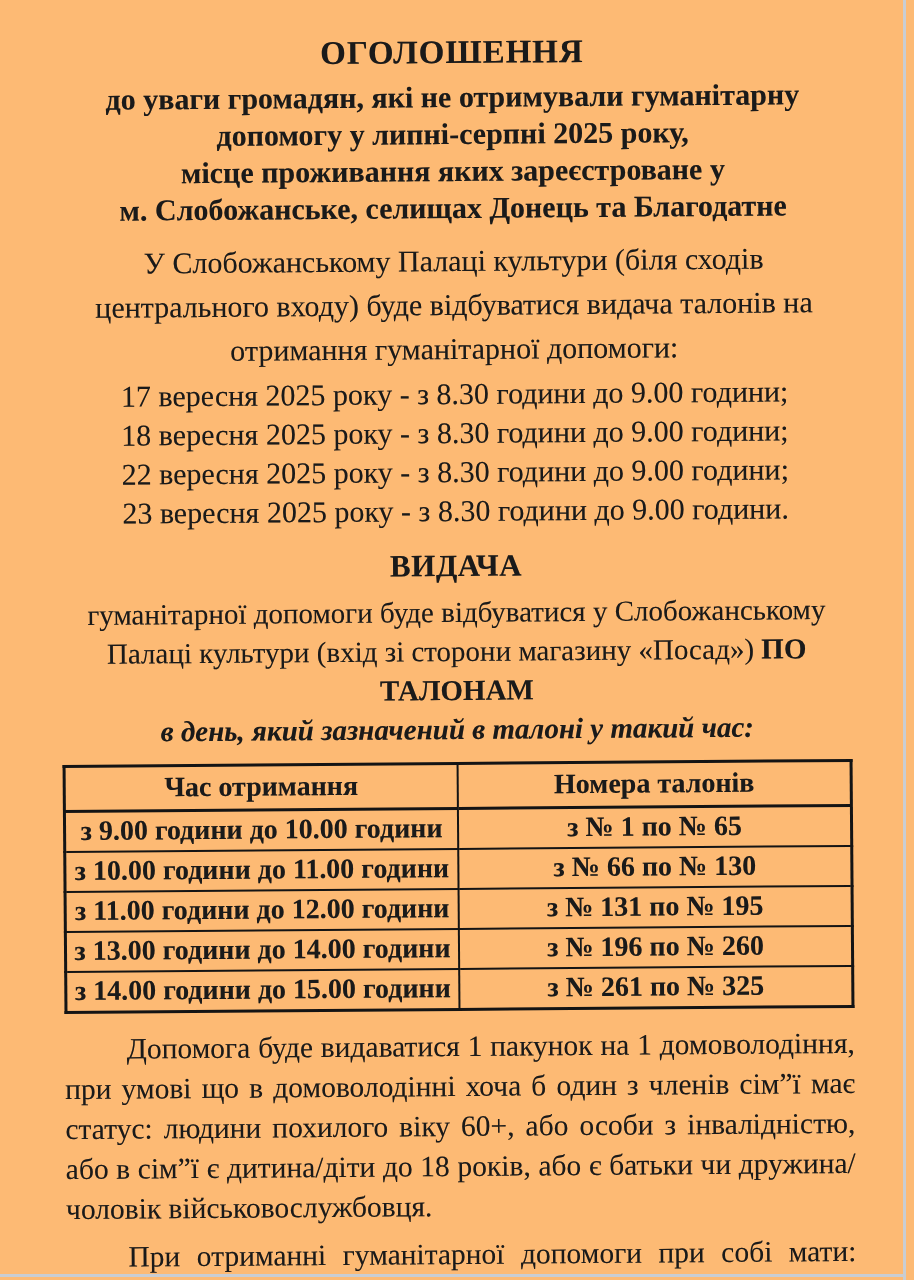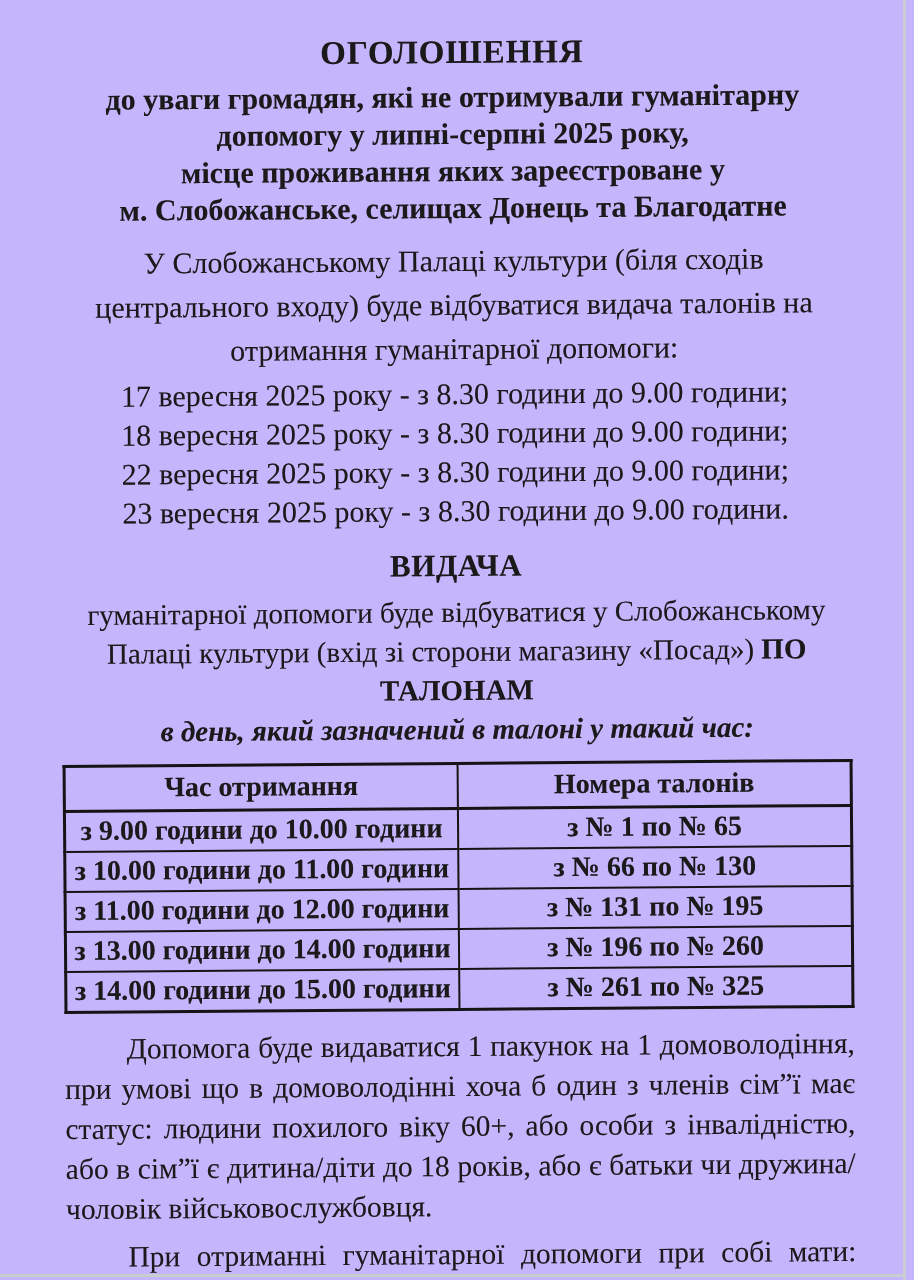--- a/index.html
+++ b/index.html
@@ -4,21 +4,21 @@
 <style>
   html, body {
     margin: 0;
     padding: 0;
     background: #ffffff;
   }
   .photo {
     position: relative;
     width: 914px;
     height: 1280px;
-    background: #c4b5fd;
+    background: #fdba74;
     overflow: hidden;
     font-family: "Liberation Serif", "DejaVu Serif", serif;
     color: #1a1a1a;
   }
   .sheet {
     position: absolute;
     left: 62px;
     top: 32px;
     width: 790px;
     transform: rotate(-0.45deg);

